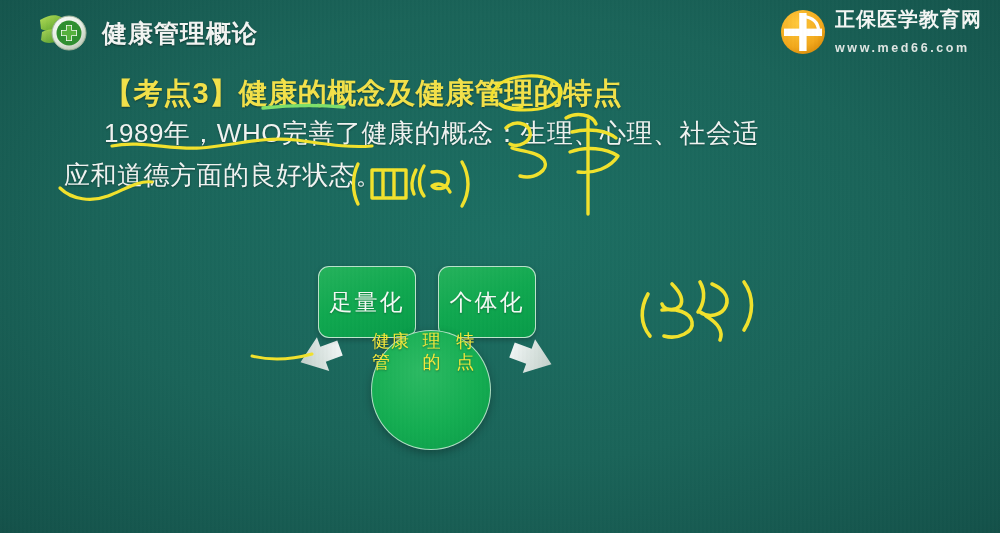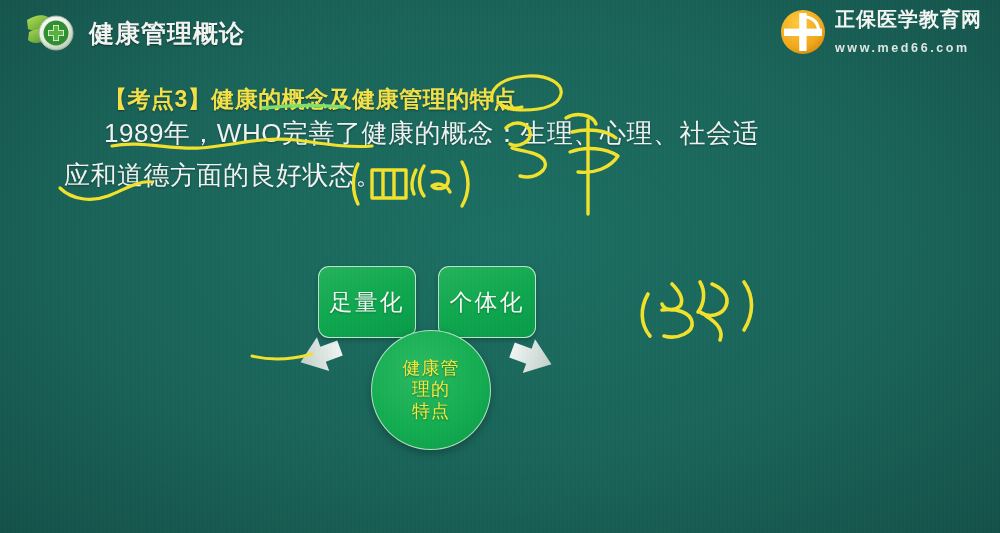--- a/index.html
+++ b/index.html
@@ -33,21 +33,21 @@
   }
 
   
   .header-bar {
     position: absolute;
     left: 0; top: 0;
     width: 1000px; height: 66px;
   }
   .brand-left {
     position: absolute;
-    left: 25px; top: 8px;
+    left: 38px; top: 8px;
     display: flex;
     align-items: center;
     gap: 12px;
   }
   .leaf-badge {
     position: relative;
     width: 52px; height: 50px;
   }
   .leaf-badge svg { display:block; }
   .course-title {
@@ -80,23 +80,23 @@
     font-size: 12.5px;
     font-weight: bold;
     letter-spacing: 2.6px;
     margin-top: 13px;
     white-space: nowrap;
   }
 
   
   .kaodian {
     position: absolute;
-    left: 104px; top: 84px;
+    left: 104px; top: 74px;
     color: #f2e14a;
-    font-size: 23px;
+    font-size: 29px;
     font-weight: bold;
     letter-spacing: .5px;
     white-space: nowrap;
     text-shadow: 0 1px 2px rgba(0,0,0,.4);
   }
   .para {
     position: absolute;
     color: #f0f3f1;
     font-size: 26px;
     letter-spacing: .5px;
@@ -133,22 +133,21 @@
 
   .hub {
     position: absolute;
     left: 371px; top: 330px;
     width: 118px; height: 118px;
     border-radius: 50%;
     border: 1.5px solid rgba(235,245,238,.72);
     background: radial-gradient(circle at 42% 34%, #2cba63 0%, #14ad52 55%, #0a9a48 100%);
     box-shadow: 0 3px 8px rgba(0,0,0,.28);
     display: flex;
-    flex-direction: column;
-    align-items: center;
+    align-items: flex-start;
     justify-content: center;
     line-height: 1.18;
   }
   .hub span {
     color: #f5e93c;
     font-size: 18px;
     letter-spacing: 1px;
     text-shadow: 0 1px 2px rgba(0,0,0,.35);
   }
 

